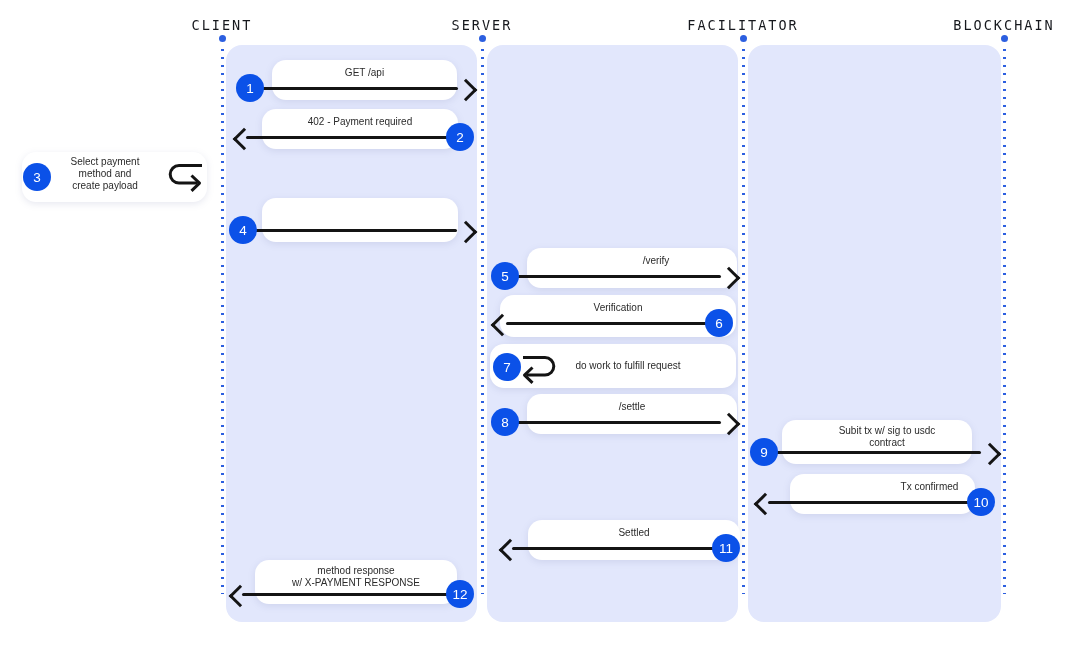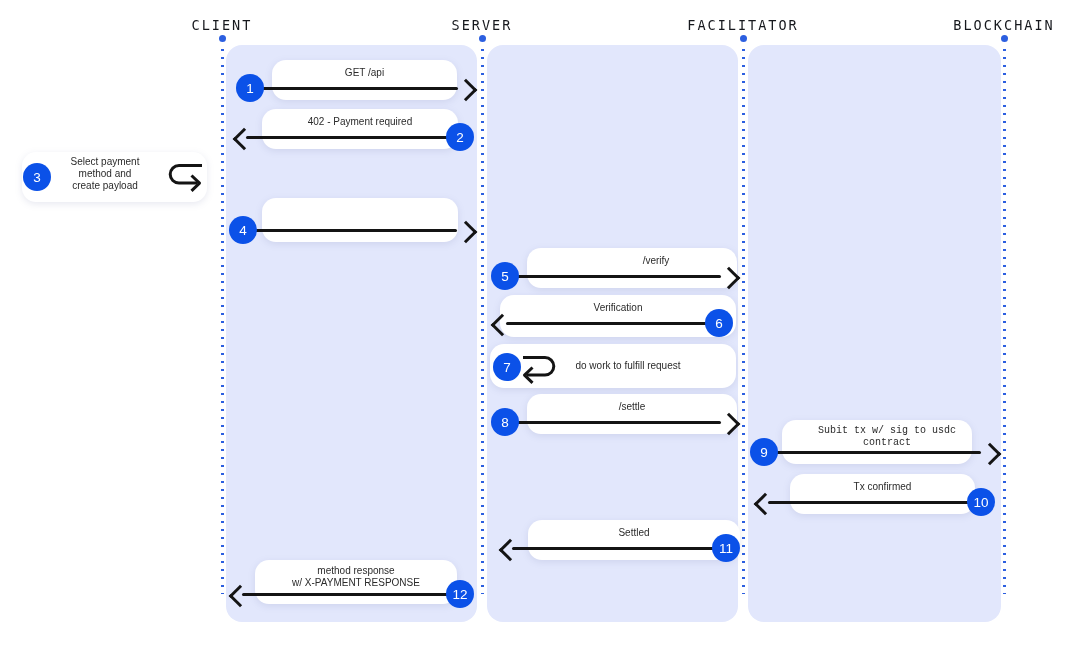--- a/index.html
+++ b/index.html
@@ -121,28 +121,28 @@
   </svg>
   <div class="badge" style="left:493px;top:353px;">7</div>
 
   <div class="bubble" style="left:527px;top:394px;width:210px;height:40px;"></div>
   <div class="lbl" style="left:527px;width:210px;top:401px;">/settle</div>
   <div class="shaft" style="left:507px;top:420.5px;width:214px;"></div>
   <div class="chev r" style="left:720.5px;top:415.5px;"></div>
   <div class="badge" style="left:491px;top:408px;">8</div>
 
   <div class="bubble" style="left:782px;top:420px;width:190px;height:44px;"></div>
-  <div class="lbl" style="left:782px;width:210px;top:425px;font-family:Liberation Mono, monospace;">Subit tx w/ sig to usdc
+  <div class="lbl" style="left:782px;width:210px;top:425px;">Subit tx w/ sig to usdc
 contract</div>
   <div class="shaft" style="left:766px;top:450.5px;width:215px;"></div>
   <div class="chev r" style="left:981.5px;top:445.5px;"></div>
   <div class="badge" style="left:750px;top:438px;">9</div>
 
   <div class="bubble" style="left:790px;top:474px;width:185px;height:40px;"></div>
-  <div class="lbl" style="left:790px;width:185px;top:481px;">Tx confirmed</div>
+  <div class="lbl" style="left:790px;width:185px;top:481px;padding-left:47px;">Tx confirmed</div>
   <div class="shaft" style="left:768px;top:500.5px;width:211px;"></div>
   <div class="chev l" style="left:756.5px;top:495.5px;"></div>
   <div class="badge" style="left:967px;top:488px;">10</div>
 
   <div class="bubble" style="left:528px;top:520px;width:212px;height:40px;"></div>
   <div class="lbl" style="left:528px;width:212px;top:527px;">Settled</div>
   <div class="shaft" style="left:512px;top:546.5px;width:212px;"></div>
   <div class="chev l" style="left:501.5px;top:541.5px;"></div>
   <div class="badge" style="left:712px;top:534px;">11</div>
 

